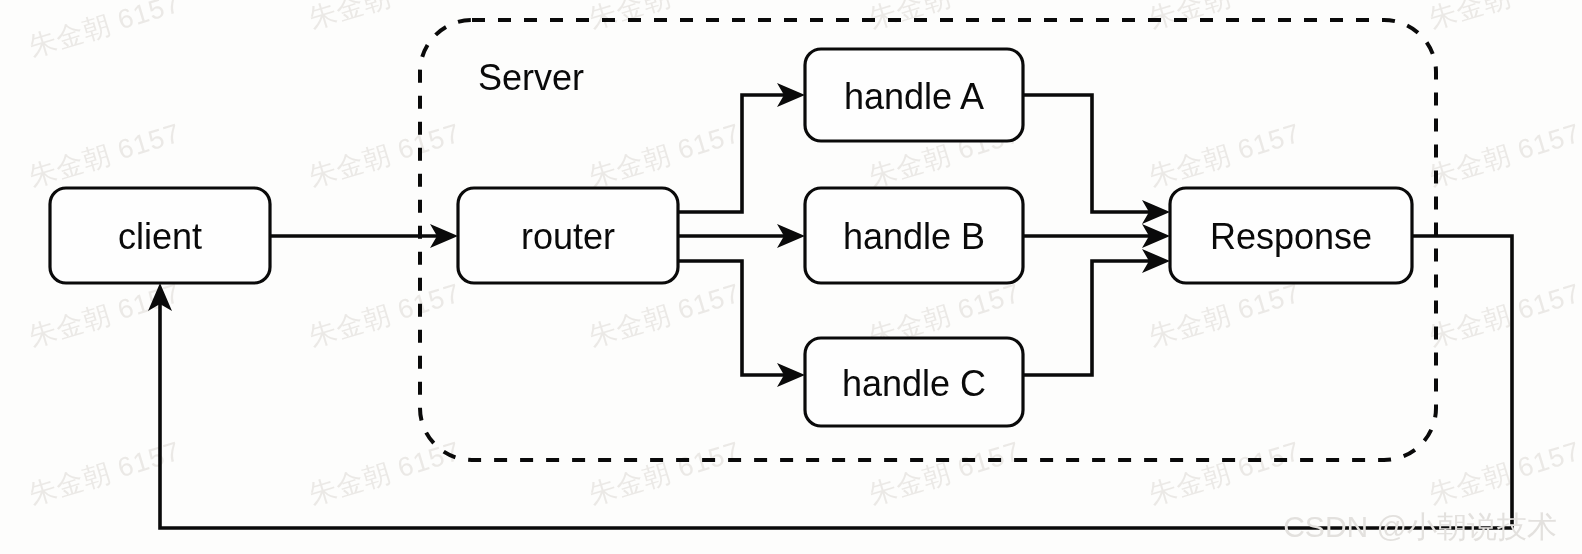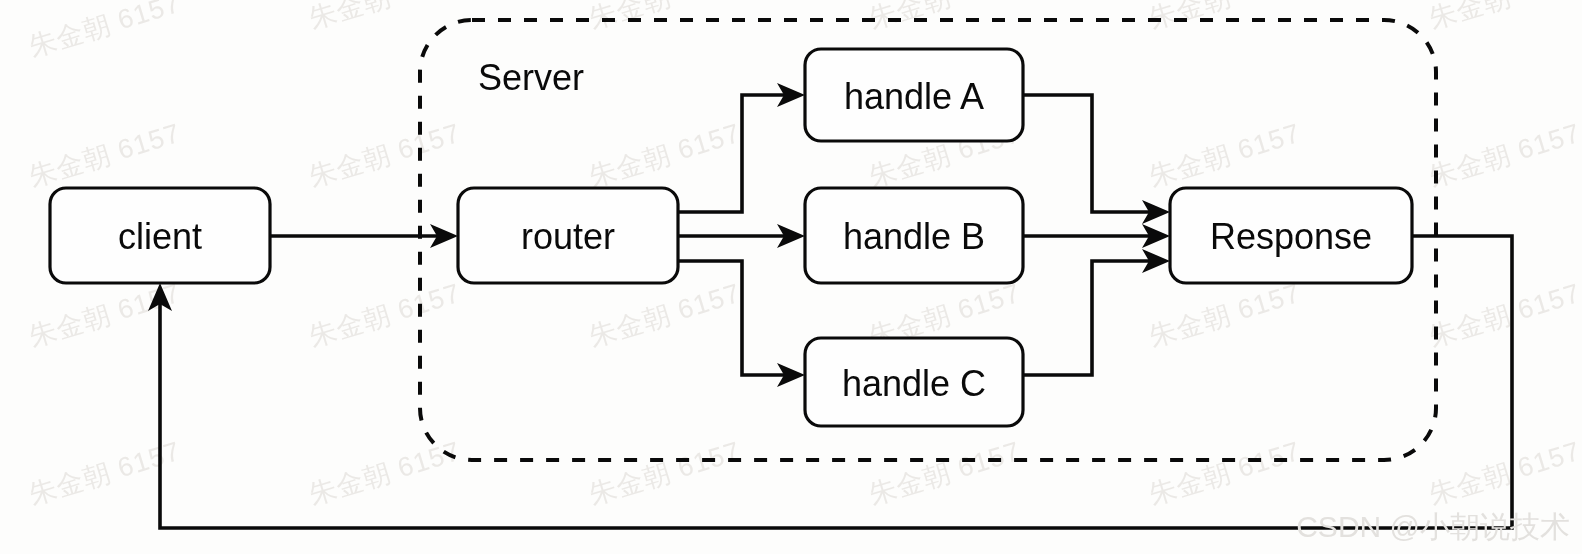--- a/index.html
+++ b/index.html
@@ -67,21 +67,21 @@
     font-size: 27px;
     white-space: nowrap;
     transform: rotate(-17deg);
     transform-origin: left center;
     user-select: none;
     pointer-events: none;
     letter-spacing: 1px;
   }
   .credit {
     position: absolute;
-    right: 12px;
+    right: 25px;
     bottom: 6px;
     color: #e3e1de;
     font-family: "Liberation Sans", sans-serif;
     font-size: 30px;
     white-space: nowrap;
     user-select: none;
     pointer-events: none;
   }
 </style>
 </head>

